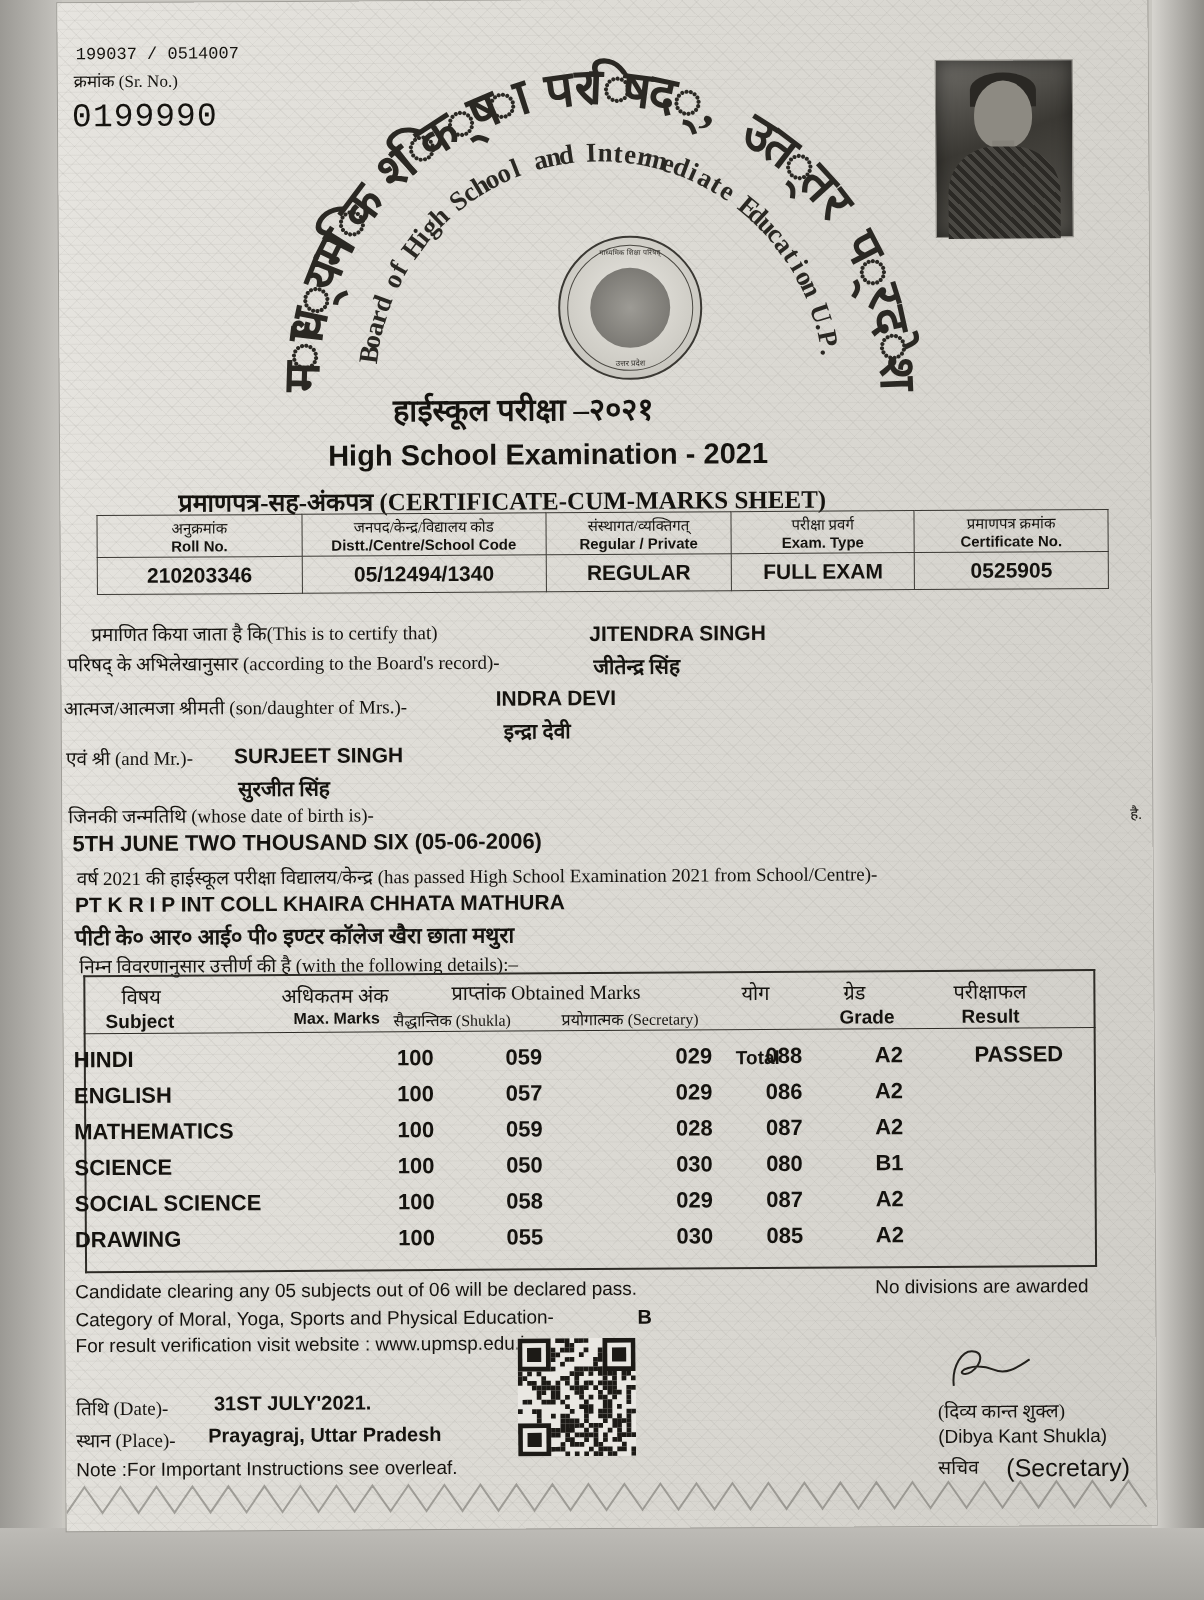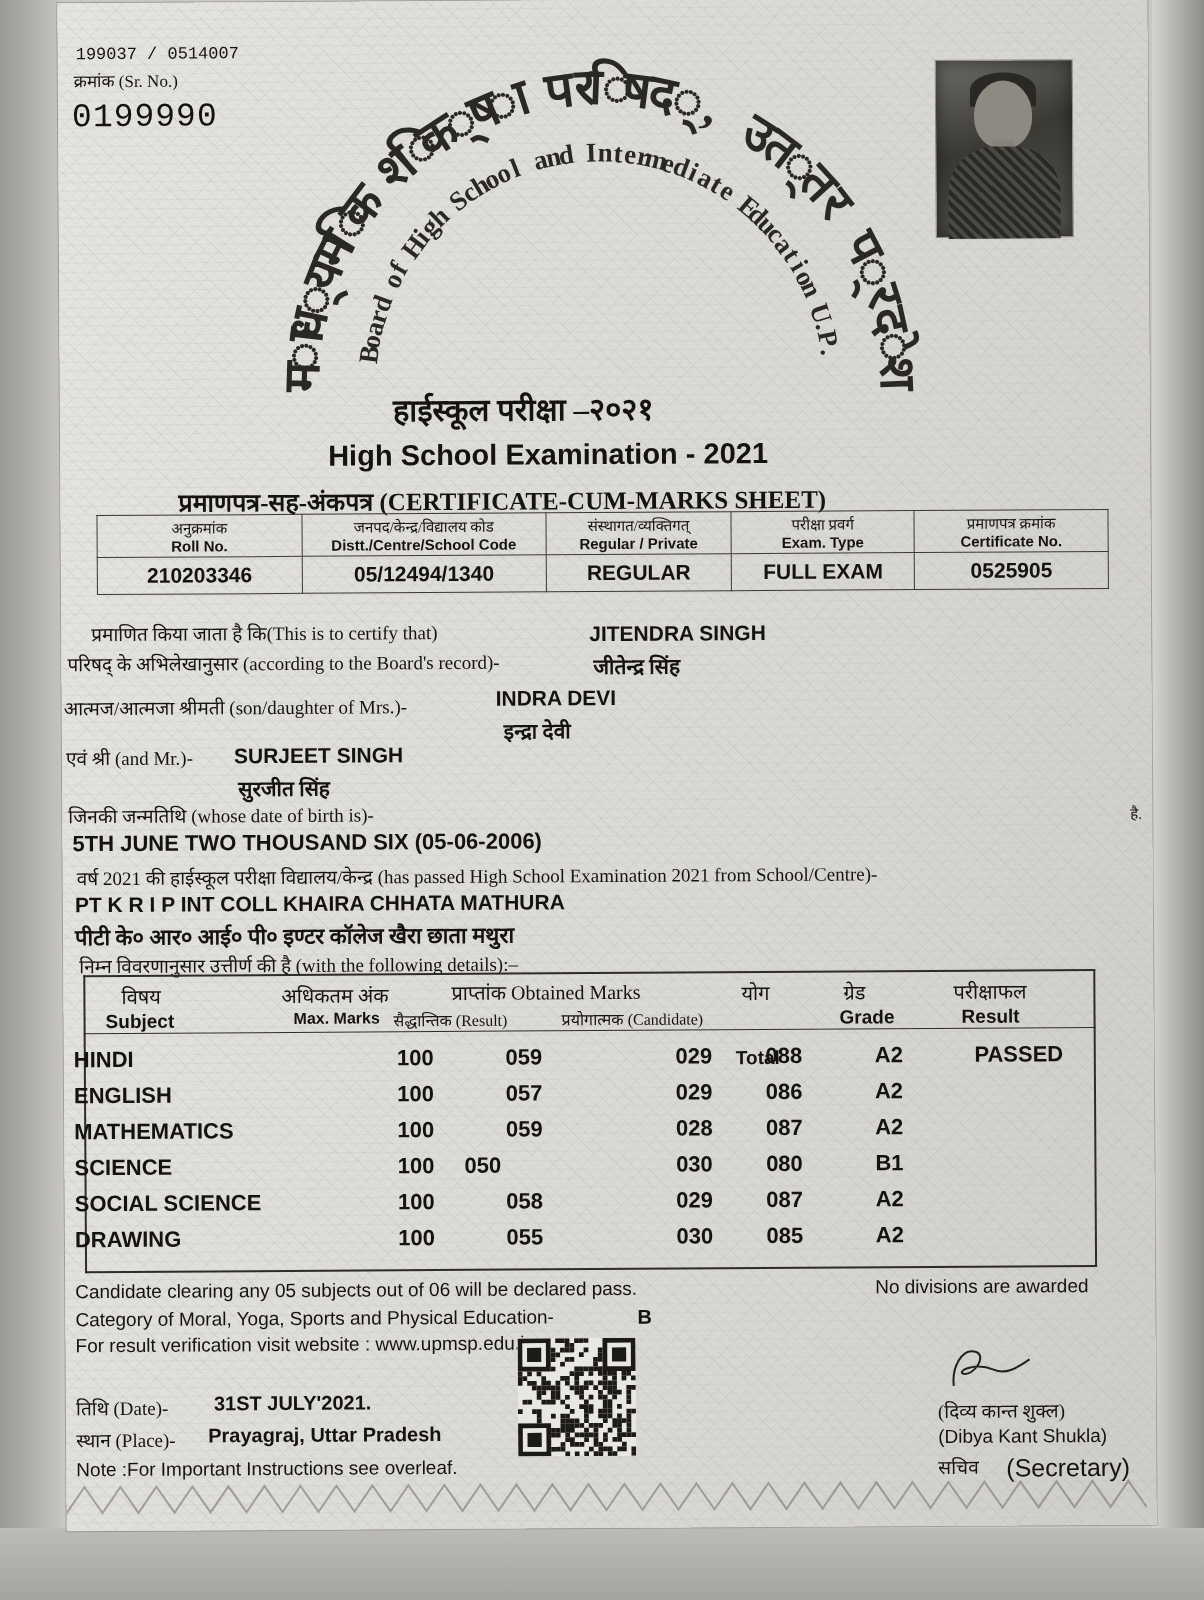--- a/index.html
+++ b/index.html
@@ -169,20 +169,26 @@
           <span class="arcchar" style="left: 706.17px; top: 223.614px; font-size: 27px; font-weight: bold; font-family: &quot;Liberation Serif&quot;, serif; transform: translate(-50%, -50%) rotate(62.7059deg);">o</span>
           <span class="arcchar" style="left: 711.813px; top: 235.347px; font-size: 27px; font-weight: bold; font-family: &quot;Liberation Serif&quot;, serif; transform: translate(-50%, -50%) rotate(65.9216deg);">n</span>
           <span class="arcchar" style="left: 716.789px; top: 247.378px; font-size: 27px; font-weight: bold; font-family: &quot;Liberation Serif&quot;, serif; transform: translate(-50%, -50%) rotate(69.1373deg);"> </span>
           <span class="arcchar" style="left: 721.083px; top: 259.669px; font-size: 27px; font-weight: bold; font-family: &quot;Liberation Serif&quot;, serif; transform: translate(-50%, -50%) rotate(72.3529deg);">U</span>
           <span class="arcchar" style="left: 724.68px; top: 272.181px; font-size: 27px; font-weight: bold; font-family: &quot;Liberation Serif&quot;, serif; transform: translate(-50%, -50%) rotate(75.5686deg);">.</span>
           <span class="arcchar" style="left: 727.569px; top: 284.875px; font-size: 27px; font-weight: bold; font-family: &quot;Liberation Serif&quot;, serif; transform: translate(-50%, -50%) rotate(78.7843deg);">P</span>
           <span class="arcchar" style="left: 729.742px; top: 297.712px; font-size: 27px; font-weight: bold; font-family: &quot;Liberation Serif&quot;, serif; transform: translate(-50%, -50%) rotate(82deg);">.</span>
         </div>
     </div>
 
+    <div id="emblem">
+      <div class="ring"></div>
+      <div class="topt hi">माध्यमिक शिक्षा परिषद्</div>
+      <div class="inner"></div>
+      <div class="bott hi">उत्तर प्रदेश</div>
+    </div>
 
     <div id="photo">
       <div class="hair"></div>
         <div class="head"></div>
         <div class="neck"></div>
         <div class="body"></div>
     </div>
 
     <div class="t hi bold" style="left:333px;top:387px;font-size:31px;">हाईस्कूल परीक्षा –२०२१</div>
     <div class="t bold" style="left:268px;top:438px;font-size:29px;">High School Examination - 2021</div>
@@ -233,22 +239,22 @@
     <div class="line" style="left:20px;top:1030px;width:1012px;height:1px;"></div>
     <div class="line" style="left:20px;top:1268px;width:1012px;height:2px;"></div>
     <div class="line" style="left:20px;top:972px;width:2px;height:298px;"></div>
     <div class="line" style="left:1030px;top:972px;width:2px;height:298px;"></div>
 
     <div class="t hi" style="left:58px;top:980px;font-size:20px;">विषय</div>
     <div class="t bold" style="left:42px;top:1008px;font-size:19px;">Subject</div>
     <div class="t hi" style="left:218px;top:980px;font-size:20px;">अधिकतम अंक</div>
     <div class="t bold" style="left:230px;top:1008px;font-size:16px;">Max. Marks</div>
     <div class="t hi" style="left:388px;top:978px;font-size:20px;">प्राप्तांक Obtained Marks</div>
-    <div class="t hi" style="left:330px;top:1008px;font-size:16px;">सैद्धान्तिक (Result)</div>
-    <div class="t hi" style="left:498px;top:1008px;font-size:16px;">प्रयोगात्मक (Candidate)</div>
+    <div class="t hi" style="left:330px;top:1008px;font-size:16px;">सैद्धान्तिक (Shukla)</div>
+    <div class="t hi" style="left:498px;top:1008px;font-size:16px;">प्रयोगात्मक (Secretary)</div>
     <div class="t hi" style="left:678px;top:980px;font-size:20px;">योग</div>
     <div class="t bold" style="left:672px;top:1008px;font-size:19px;margin-top:40px;">Total</div>
     <div class="t hi" style="left:780px;top:980px;font-size:20px;">ग्रेड</div>
     <div class="t bold" style="left:776px;top:1008px;font-size:19px;">Grade</div>
     <div class="t hi" style="left:890px;top:980px;font-size:20px;">परीक्षाफल</div>
     <div class="t bold" style="left:898px;top:1008px;font-size:19px;">Result</div>
 
     <div id="marks-rows">
         <div class="t bold" style="left: 10px; top: 1044px; width: 230px; text-align: left; font-size: 22px; white-space: nowrap;">HINDI</div>
         <div class="t bold" style="left: 250px; top: 1044px; width: 120px; text-align: right; font-size: 22px; white-space: nowrap;">100</div>
@@ -264,21 +270,21 @@
         <div class="t bold" style="left: 660px; top: 1080px; width: 120px; text-align: center; font-size: 22px; white-space: nowrap;">086</div>
         <div class="t bold" style="left: 770px; top: 1080px; width: 110px; text-align: center; font-size: 22px; white-space: nowrap;">A2</div>
         <div class="t bold" style="left: 10px; top: 1116px; width: 230px; text-align: left; font-size: 22px; white-space: nowrap;">MATHEMATICS</div>
         <div class="t bold" style="left: 250px; top: 1116px; width: 120px; text-align: right; font-size: 22px; white-space: nowrap;">100</div>
         <div class="t bold" style="left: 400px; top: 1116px; width: 120px; text-align: center; font-size: 22px; white-space: nowrap;">059</div>
         <div class="t bold" style="left: 570px; top: 1116px; width: 120px; text-align: center; font-size: 22px; white-space: nowrap;">028</div>
         <div class="t bold" style="left: 660px; top: 1116px; width: 120px; text-align: center; font-size: 22px; white-space: nowrap;">087</div>
         <div class="t bold" style="left: 770px; top: 1116px; width: 110px; text-align: center; font-size: 22px; white-space: nowrap;">A2</div>
         <div class="t bold" style="left: 10px; top: 1152px; width: 230px; text-align: left; font-size: 22px; white-space: nowrap;">SCIENCE</div>
         <div class="t bold" style="left: 250px; top: 1152px; width: 120px; text-align: right; font-size: 22px; white-space: nowrap;">100</div>
-        <div class="t bold" style="left: 400px; top: 1152px; width: 120px; font-size: 22px; white-space: nowrap;">050</div>
+        <div class="t bold" style="left: 400px; top: 1152px; width: 120px; text-align: center; font-size: 22px; white-space: nowrap;">050</div>
         <div class="t bold" style="left: 570px; top: 1152px; width: 120px; text-align: center; font-size: 22px; white-space: nowrap;">030</div>
         <div class="t bold" style="left: 660px; top: 1152px; width: 120px; text-align: center; font-size: 22px; white-space: nowrap;">080</div>
         <div class="t bold" style="left: 770px; top: 1152px; width: 110px; text-align: center; font-size: 22px; white-space: nowrap;">B1</div>
         <div class="t bold" style="left: 10px; top: 1188px; width: 230px; text-align: left; font-size: 22px; white-space: nowrap;">SOCIAL SCIENCE</div>
         <div class="t bold" style="left: 250px; top: 1188px; width: 120px; text-align: right; font-size: 22px; white-space: nowrap;">100</div>
         <div class="t bold" style="left: 400px; top: 1188px; width: 120px; text-align: center; font-size: 22px; white-space: nowrap;">058</div>
         <div class="t bold" style="left: 570px; top: 1188px; width: 120px; text-align: center; font-size: 22px; white-space: nowrap;">029</div>
         <div class="t bold" style="left: 660px; top: 1188px; width: 120px; text-align: center; font-size: 22px; white-space: nowrap;">087</div>
         <div class="t bold" style="left: 770px; top: 1188px; width: 110px; text-align: center; font-size: 22px; white-space: nowrap;">A2</div>
         <div class="t bold" style="left: 10px; top: 1224px; width: 230px; text-align: left; font-size: 22px; white-space: nowrap;">DRAWING</div>

